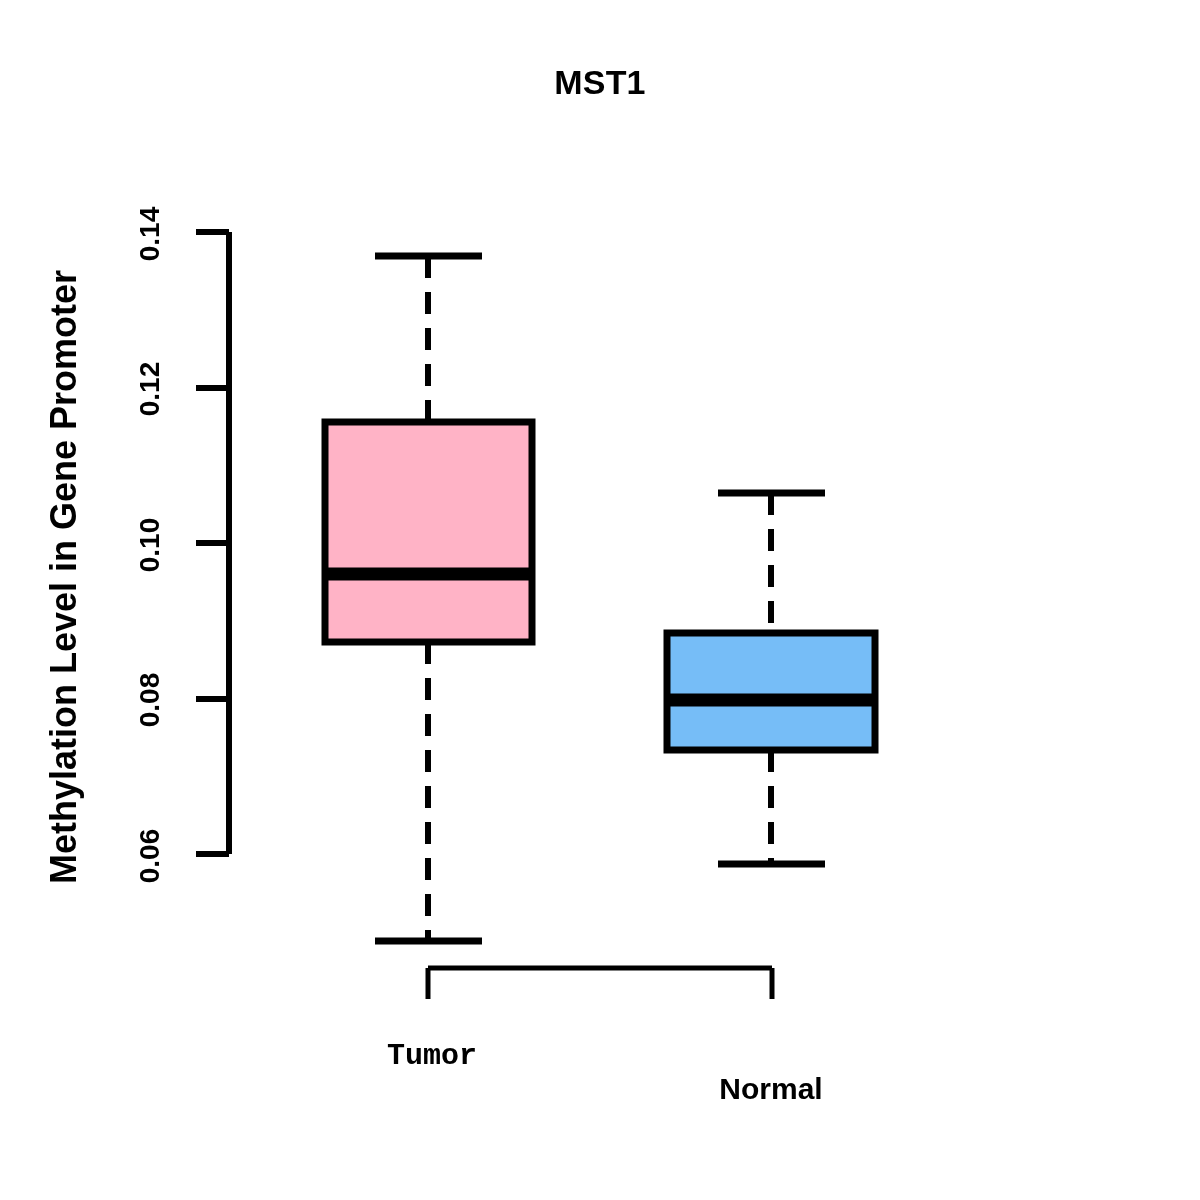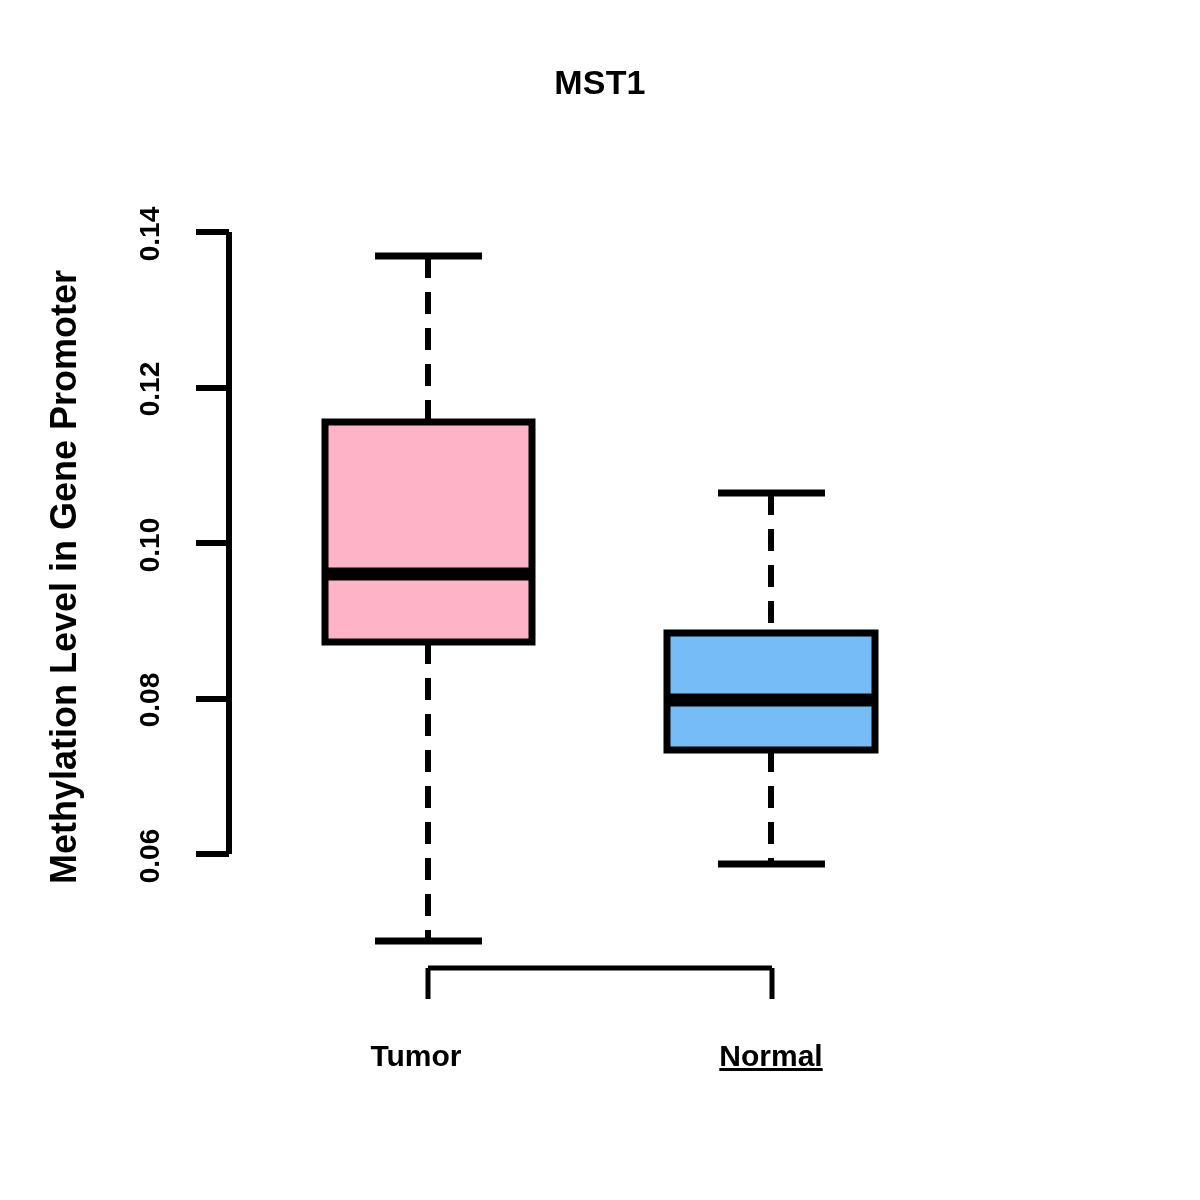--- a/index.html
+++ b/index.html
@@ -83,22 +83,22 @@
   </div>
 
   <div class="y-axis-title">Methylation Level in Gene Promoter</div>
 
   <div class="tick-label" style="left: 100px; top: 840px; width: 100px;">0.06</div>
   <div class="tick-label" style="left: 100px; top: 684px; width: 100px;">0.08</div>
   <div class="tick-label" style="left: 100px; top: 529px; width: 100px;">0.10</div>
   <div class="tick-label" style="left: 100px; top: 373px; width: 100px;">0.12</div>
   <div class="tick-label" style="left: 100px; top: 218px; width: 100px;">0.14</div>
 
-  <div class="cat-label" style="left: 316px; top: 1039px; width: 200px;">Tumor</div>
-  <div class="cat-label" style="left: 671px; top: 1039px; width: 200px; text-decoration: underline;">Normal</div>
+  <div class="cat-label" style="left: 332px; top: 1039px; width: 200px; font-family: Liberation Mono, monospace;">Tumor</div>
+  <div class="cat-label" style="left: 671px; top: 1072px; width: 200px;">Normal</div>
 
   <svg class="plot-svg" viewBox="0 0 1200 1200">
 
     <g>
       <line x1="229" y1="232" x2="229" y2="854" stroke="#000" stroke-width="6"></line>
       <line x1="196" y1="232" x2="229" y2="232" stroke="#000" stroke-width="6"></line>
       <line x1="196" y1="388" x2="229" y2="388" stroke="#000" stroke-width="6"></line>
       <line x1="196" y1="543" x2="229" y2="543" stroke="#000" stroke-width="6"></line>
       <line x1="196" y1="699" x2="229" y2="699" stroke="#000" stroke-width="6"></line>
       <line x1="196" y1="854" x2="229" y2="854" stroke="#000" stroke-width="6"></line>

